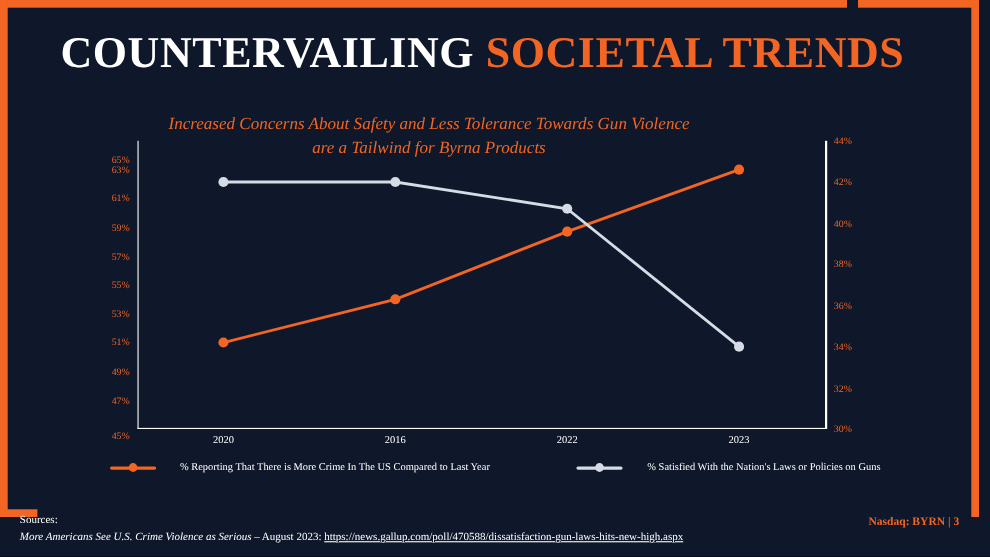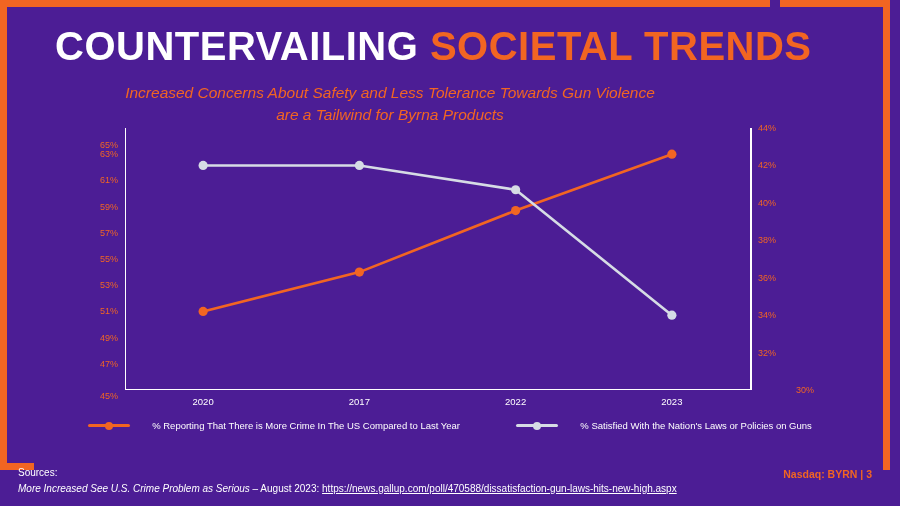--- a/index.html
+++ b/index.html
@@ -11,21 +11,22 @@
     width: 900px;
     height: 506px;
     overflow: hidden;
     font-family: "Liberation Sans", sans-serif;
     color: #fff;
     position: relative;
   }
   .slide {
     position: absolute;
     inset: 0;
-    background: #4c1d95;
+    background: #0f172a;
+    font-family: Liberation Serif, serif;
   }
   
   .frame-top-bar {
     position: absolute;
     left: 0;
     top: 0;
     width: 770px;
     height: 7px;
     background: #f26522;
   }
@@ -73,21 +74,21 @@
     white-space: nowrap;
   }
   .title .white { color: #ffffff; }
   .title .orange { color: #f26522; }
 
   
   .subtitle {
     position: absolute;
     left: 0;
     right: 0;
-    top: 82px;
+    top: 102px;
     text-align: center;
     color: #f26522;
     font-style: italic;
     font-size: 15.5px;
     line-height: 1.45;
     padding-left: 20px;
     padding-right: 140px;
   }
 
   
@@ -244,32 +245,32 @@
         <div class="ytick-left" style="top: 183.4px; color: rgb(242, 101, 34);">51%</div>
         <div class="ytick-left" style="top: 157.2px; color: rgb(242, 101, 34);">53%</div>
         <div class="ytick-left" style="top: 131px; color: rgb(242, 101, 34);">55%</div>
         <div class="ytick-left" style="top: 104.8px; color: rgb(242, 101, 34);">57%</div>
         <div class="ytick-left" style="top: 78.6px; color: rgb(242, 101, 34);">59%</div>
         <div class="ytick-left" style="top: 52.4px; color: rgb(242, 101, 34);">61%</div>
         <div class="ytick-left" style="top: 26.2px; color: rgb(242, 101, 34);">63%</div>
         <div class="ytick-left" style="top: 17px; color: rgb(242, 101, 34);">65%</div>
       </div>
     <div id="right-ticks">
-        <div class="ytick-right" style="top: 262px; color: rgb(242, 101, 34); margin-left: 38px;">30%</div>
+        <div class="ytick-right" style="top: 262px; color: rgb(242, 101, 34);">30%</div>
         <div class="ytick-right" style="top: 224.571px; color: rgb(242, 101, 34);">32%</div>
         <div class="ytick-right" style="top: 187.143px; color: rgb(242, 101, 34);">34%</div>
         <div class="ytick-right" style="top: 149.714px; color: rgb(242, 101, 34);">36%</div>
         <div class="ytick-right" style="top: 112.286px; color: rgb(242, 101, 34);">38%</div>
         <div class="ytick-right" style="top: 74.8571px; color: rgb(242, 101, 34);">40%</div>
         <div class="ytick-right" style="top: 37.4286px; color: rgb(242, 101, 34);">42%</div>
         <div class="ytick-right" style="top: 0px; color: rgb(242, 101, 34);">44%</div>
       </div>
     <div id="x-ticks">
         <div class="xtick" style="left: 163.125px;">2020</div>
-        <div class="xtick" style="left: 319.375px;">2017</div>
+        <div class="xtick" style="left: 319.375px;">2016</div>
         <div class="xtick" style="left: 475.625px;">2022</div>
         <div class="xtick" style="left: 631.875px;">2023</div>
       </div>
     <svg class="series-layer" id="series-layer" viewBox="0 0 625 262" preserveAspectRatio="none">
         <polyline points="78.125,183.4 234.375,144.1 390.625,82.52999999999994 546.875,26.19999999999999" fill="none" stroke="#f26522" stroke-width="2.6"></polyline>
         <circle cx="78.125" cy="183.4" r="4.6" fill="#f26522"></circle>
         <circle cx="234.375" cy="144.1" r="4.6" fill="#f26522"></circle>
         <circle cx="390.625" cy="82.52999999999994" r="4.6" fill="#f26522"></circle>
         <circle cx="546.875" cy="26.19999999999999" r="4.6" fill="#f26522"></circle>
         <polyline points="78.125,37.428571428571445 234.375,37.428571428571445 390.625,61.75714285714281 546.875,187.14285714285717" fill="none" stroke="#d6dce5" stroke-width="2.6"></polyline>
@@ -287,19 +288,19 @@
     </div>
     <div class="legend-item">
       <span class="legend-swatch" id="sw2" style="background: rgb(214, 220, 229);"></span>
       <span>% Satisfied With the Nation's Laws or Policies on Guns</span>
     </div>
   </div>
 
   <div class="sources">
     <div class="heading">Sources:</div>
     <div class="line">
-      <span>More Increased See U.S. Crime Problem as Serious</span><span class="plain"> – August 2023: </span><span class="link plain">https://news.gallup.com/poll/470588/dissatisfaction-gun-laws-hits-new-high.aspx</span>
+      <span>More Americans See U.S. Crime Violence as Serious</span><span class="plain"> – August 2023: </span><span class="link plain">https://news.gallup.com/poll/470588/dissatisfaction-gun-laws-hits-new-high.aspx</span>
     </div>
   </div>
 
   <div class="nasdaq">Nasdaq: BYRN | 3</div>
 
 </div>
 
 </body></html>

